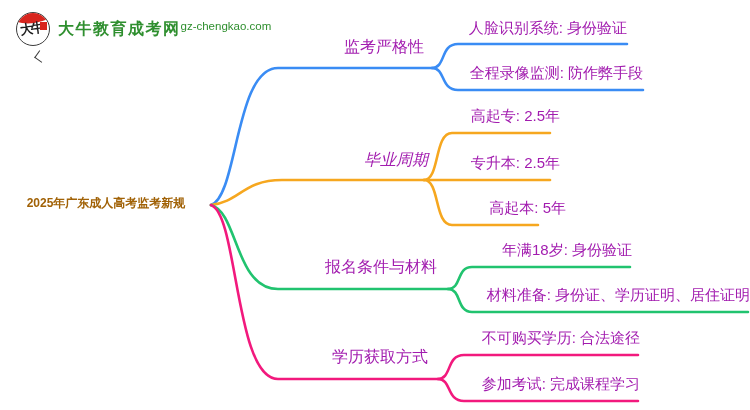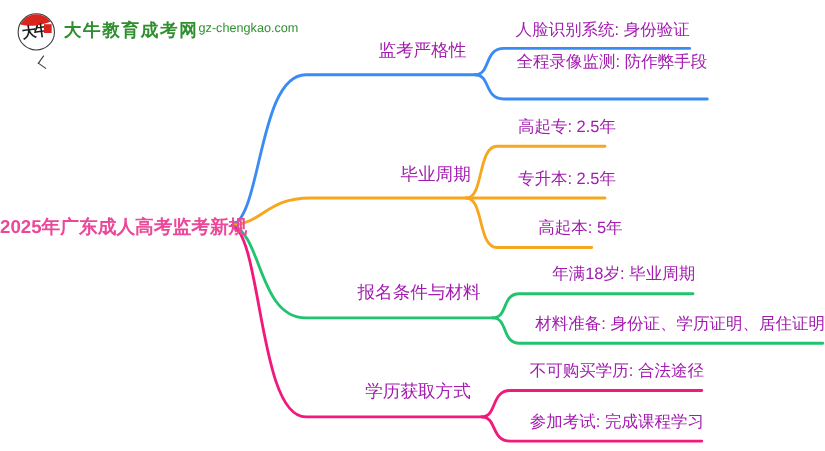--- a/index.html
+++ b/index.html
@@ -8,21 +8,21 @@
     font-family:"Liberation Sans","DejaVu Sans",sans-serif;overflow:hidden;
   }
   svg.links{position:absolute;left:0;top:0;width:750px;height:410px;}
   svg.links path{fill:none;stroke-width:2.6;stroke-linecap:round;stroke-linejoin:round;}
   .node{
     position:absolute;color:#a21caf;font-size:15px;line-height:1.25;
     text-align:right;white-space:nowrap;
   }
   .root-label{
     position:absolute;left:0;top:195;width:212px;top:195px;text-align:center;
-    color:#ec4899;font-size:17px;font-weight:bold;white-space:nowrap;
+    color:#a16207;font-size:12px;font-weight:bold;white-space:nowrap;
   }
   .branch-label{font-size:16px;}
   
   .logo{position:absolute;left:16px;top:12px;display:flex;align-items:center;gap:8px;}
   .logo-mark{
     position:relative;width:32px;height:32px;border-radius:50%;
     border:1.6px solid #3c3c3c;background:#fff;overflow:hidden;flex:0 0 auto;
   }
   .logo-mark .cap{
     position:absolute;left:-6px;top:-9px;width:44px;height:19px;background:#d8251e;
@@ -76,30 +76,30 @@
     <div class="logo-tail"></div>
     <div class="logo-text">
       <div class="logo-title">大牛教育成考网</div>
       <div class="logo-url">gz-chengkao.com</div>
     </div>
   </div>
 
   <div class="root-label">2025年广东成人高考监考新规</div>
 
   <div class="node branch-label" style="left:274px;top:37px;width:150px;">监考严格性</div>
-  <div class="node branch-label" style="left:278px;top:150px;width:150px;">毕业周期</div>
+  <div class="node branch-label" style="left:278px;top:150px;width:150px;font-style:italic;">毕业周期</div>
   <div class="node branch-label" style="left:287px;top:257px;width:150px;">报名条件与材料</div>
   <div class="node branch-label" style="left:278px;top:347px;width:150px;">学历获取方式</div>
 
   <div class="node" style="left:445px;top:19px;width:182px;">人脸识别系统: 身份验证</div>
-  <div class="node" style="left:445px;top:48px;width:198px;">全程录像监测: 防作弊手段</div>
+  <div class="node" style="left:445px;top:64px;width:198px;">全程录像监测: 防作弊手段</div>
 
   <div class="node" style="left:438px;top:107px;width:122px;">高起专: 2.5年</div>
   <div class="node" style="left:438px;top:154px;width:122px;">专升本: 2.5年</div>
   <div class="node" style="left:452px;top:199px;width:114px;">高起本: 5年</div>
 
-  <div class="node" style="left:460px;top:241px;width:172px;">年满18岁: 毕业周期</div>
+  <div class="node" style="left:460px;top:241px;width:172px;">年满18岁: 身份验证</div>
   <div class="node" style="left:452px;top:329px;width:188px;">不可购买学历: 合法途径</div>
 
   <div class="node" style="left:460px;top:286px;width:290px;">材料准备: 身份证、学历证明、居住证明</div>
   <div class="node" style="left:452px;top:375px;width:188px;">参加考试: 完成课程学习</div>
 
 </div>
 
 </body></html>

